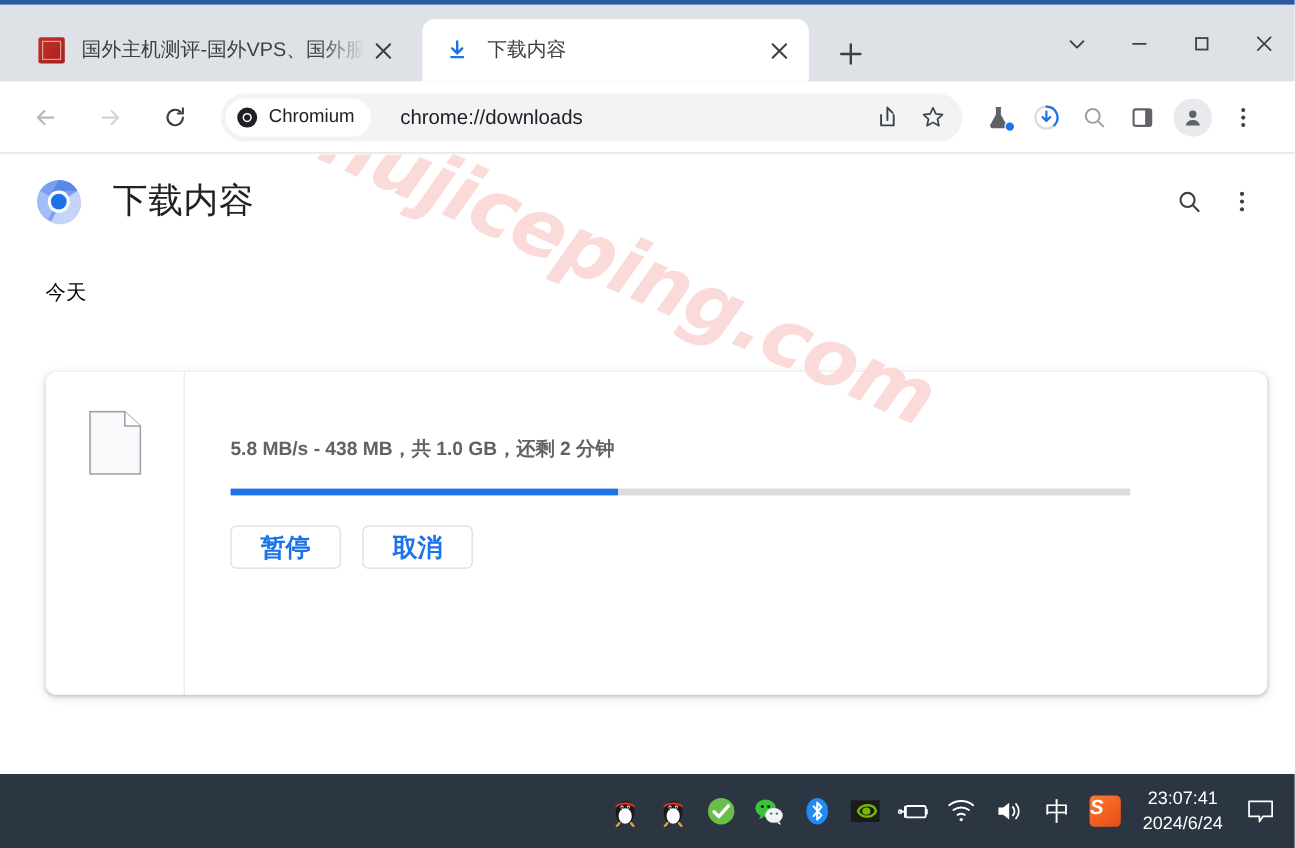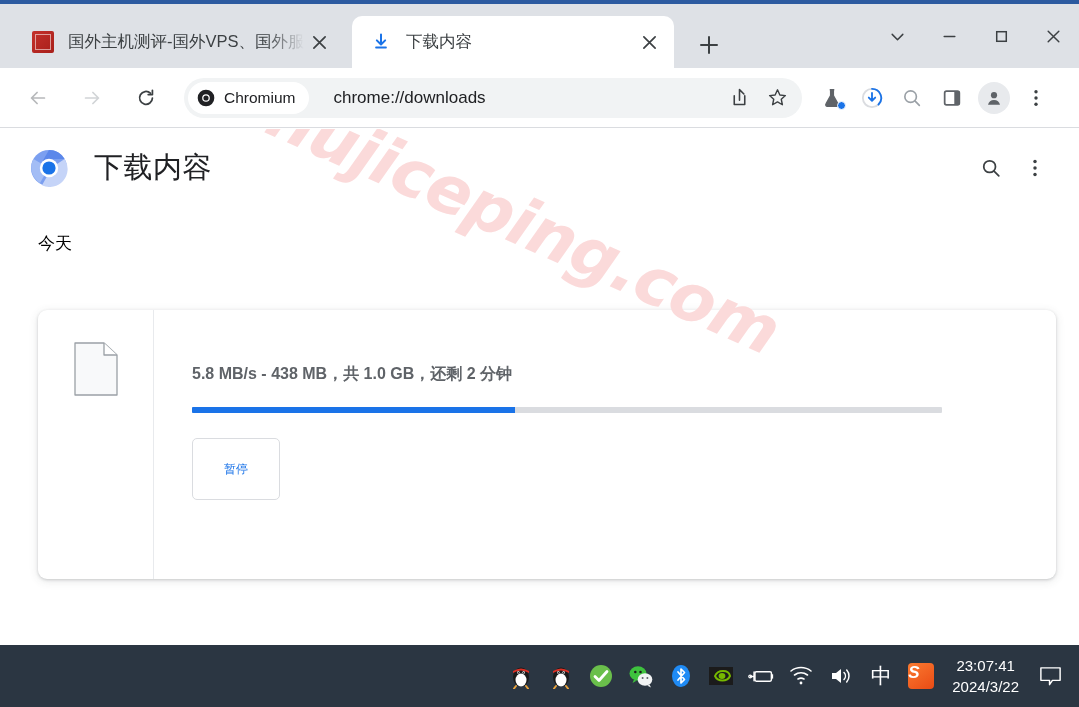--- a/index.html
+++ b/index.html
@@ -179,25 +179,25 @@
   .dl-name { font-size: 17px; font-weight: 700; color: #202124; letter-spacing: .1px; }
   .dl-url { margin-top: 14px; font-size: 16px; color: #5f6368; }
   .dl-status { margin-top: 30px; font-size: 16px; color: #5f6368; font-weight: bold; }
   .progress-track {
     margin-top: 22px; width: 750px; height: 6px;
     background: #dadce0; border-radius: 1px; overflow: hidden;
   }
   .progress-fill { height: 100%; background: #1a73e8; }
   .dl-buttons { margin-top: 25px; display: flex; gap: 18px; }
   .dl-btn {
-    min-width: 88px; height: 62px; padding: 0 24px;
+    min-width: 88px; height: 36px; padding: 0 24px;
     border: 1px solid #dadce0; border-radius: 5px; background: #fff;
-    color: #1a73e8; font-size: 12px; cursor: pointer;
+    color: #1a73e8; font-size: 21px; cursor: pointer;
     font-family: "Liberation Sans", "DejaVu Sans", sans-serif;
-    display: flex; align-items: center; justify-content: center;
+    display: flex; align-items: center; justify-content: center; font-weight: bold;
   }
 
   
   .watermark {
     position: absolute; left: 212px; top: 48px;
     transform: rotate(24deg);
     font-family: "DejaVu Sans", sans-serif;
     font-style: italic; font-weight: 700;
     font-size: 66px; color: #fbdada;
     letter-spacing: -1px; white-space: nowrap;
@@ -431,20 +431,21 @@
           </svg>
         </span>
       </div>
       <div class="card-body">
         <div class="dl-status">5.8 MB/s - 438 MB，共 1.0 GB，还剩 2 分钟</div>
         <div class="progress-track">
           <div class="progress-fill" id="progressFill" style="width: 43%; background: rgb(26, 115, 232);"></div>
         </div>
         <div class="dl-buttons">
           <button class="dl-btn">暂停</button>
+          <button class="dl-btn">取消</button>
         </div>
       </div>
     </div>
 
     <div class="watermark">zhujiceping.com</div>
   </div>
 
   <div class="taskbar">
     <div class="tray">
 
@@ -539,21 +540,21 @@
         <span class="ime-glyph">中</span>
       </span>
 
       <span class="tray-ico">
         <span class="sogou">S</span>
       </span>
     </div>
 
     <div class="clock">
       <div>23:07:41</div>
-      <div>2024/3/22</div>
+      <div>2024/6/24</div>
     </div>
 
     <span class="notif">
       <svg viewBox="0 0 26 26">
         <path d="M3 4 H23 V17 H15 L12 21.5 V17 H3 Z" stroke="#ffffff" stroke-width="1.5" fill="none" stroke-linejoin="round"></path>
       </svg>
     </span>
   </div>
 
 </div>

